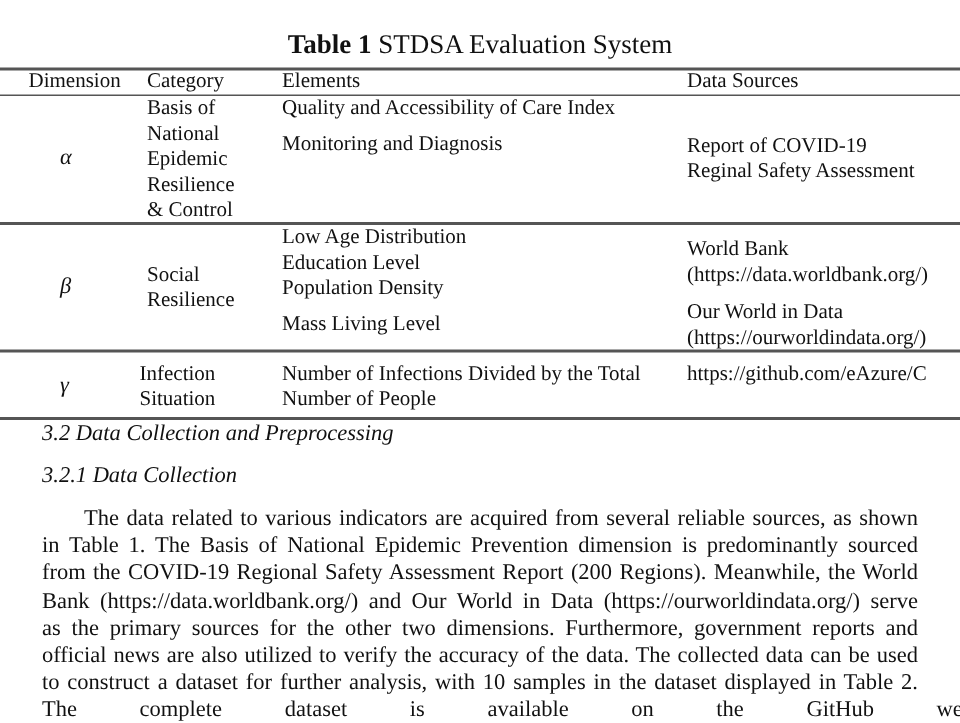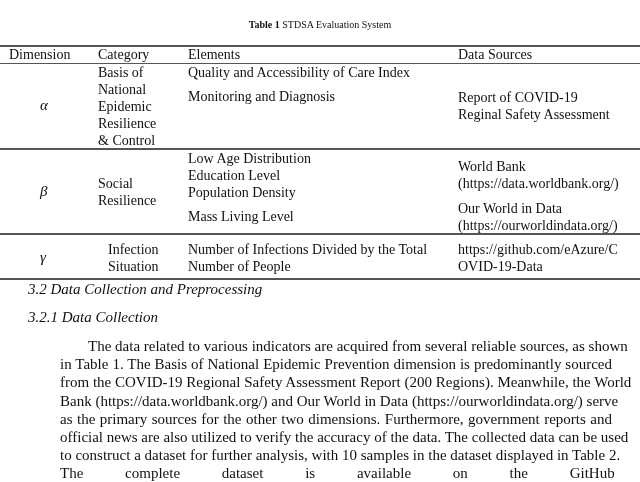--- a/index.html
+++ b/index.html
@@ -1,47 +1,47 @@
 <!DOCTYPE html>
 <html><head>
 <meta charset="utf-8">
 <style>
   html, body { margin: 0; padding: 0; background: #ffffff; }
   body { width: 640px; height: 482px; overflow: hidden; position: relative;
          font-family: "Liberation Serif", "DejaVu Serif", serif; color: #111; }
   .caption { position: absolute; top: 19px; left: 0; width: 640px; text-align: center;
-             font-size: 10px; }
+             font-size: 18px; }
   .caption b { font-weight: bold; }
   .rule { position: absolute; left: 0; width: 640px; background: #555; }
   .cell { position: absolute; font-size: 14px; line-height: 17px; white-space: nowrap; }
   .greek { font-style: italic; font-size: 15px; }
   .h2 { position: absolute; left: 28px; font-size: 15px; font-style: italic; }
   .para { position: absolute; left: 28px; width: 584px; font-size: 15px; line-height: 18.2px;
           text-align: justify; }
-  .para .line { display: block; text-align: justify; text-align-last: justify; height: 18.2px; white-space: nowrap; margin-left: 32px; }
+  .para .line { display: block; text-align: justify; text-align-last: justify; height: 18.2px; white-space: nowrap; }
   .para .line.indent { padding-left: 28px; }
 </style>
 </head>
 <body>
 
 <div>
 
   <div class="caption">
     <b>Table 1</b>
     <span>STDSA Evaluation System</span>
   </div>
 
   <div class="rule" style="top:45px;height:2px;"></div>
   <div class="rule" style="top:63px;height:1px;"></div>
   <div class="rule" style="top:148px;height:2px;"></div>
   <div class="rule" style="top:233px;height:2px;"></div>
   <div class="rule" style="top:278px;height:2px;"></div>
 
   <div>
-    <div class="cell" style="left:9px;top:46px;text-align:right;">Dimension</div>
+    <div class="cell" style="left:19px;top:46px;text-align:right;">Dimension</div>
     <div class="cell" style="left:98px;top:46px;">Category</div>
     <div class="cell" style="left:188px;top:46px;">Elements</div>
     <div class="cell" style="left:458px;top:46px;">Data Sources</div>
   </div>
 
   <div>
     <div class="cell greek" style="left:40px;top:97px;">α</div>
     <div class="cell" style="left:98px;top:64px;">
       <div>Basis of</div>
       <div>National</div>
@@ -74,31 +74,30 @@
     <div class="cell" style="left:458px;top:158px;">
       <div>World Bank</div>
       <div>(https://data.worldbank.org/)</div>
       <div style="margin-top:8px;">Our World in Data</div>
       <div>(https://ourworldindata.org/)</div>
     </div>
   </div>
 
   <div>
     <div class="cell greek" style="left:40px;top:249px;">γ</div>
-    <div class="cell" style="left:108px;top:241px;">
+    <div class="cell" style="left:93px;top:241px;">
       <div>Infection</div>
       <div>Situation</div>
     </div>
     <div class="cell" style="left:188px;top:241px;">
       <div>Number of Infections Divided by the Total</div>
       <div>Number of People</div>
     </div>
     <div class="cell" style="left:458px;top:241px;">
       <div>https://github.com/eAzure/C</div>
-      <div>OVID-19-Data</div>
     </div>
   </div>
 
   <div class="h2" style="top:281px;">3.2 Data Collection and Preprocessing</div>
   <div class="h2" style="top:309px;">3.2.1 Data Collection</div>
 
   <div class="para" style="top:337px;">
     <span class="line indent">The data related to various indicators are acquired from several reliable sources, as shown</span>
     <span class="line">in Table 1. The Basis of National Epidemic Prevention dimension is predominantly sourced</span>
     <span class="line">from the COVID-19 Regional Safety Assessment Report (200 Regions). Meanwhile, the World</span>

